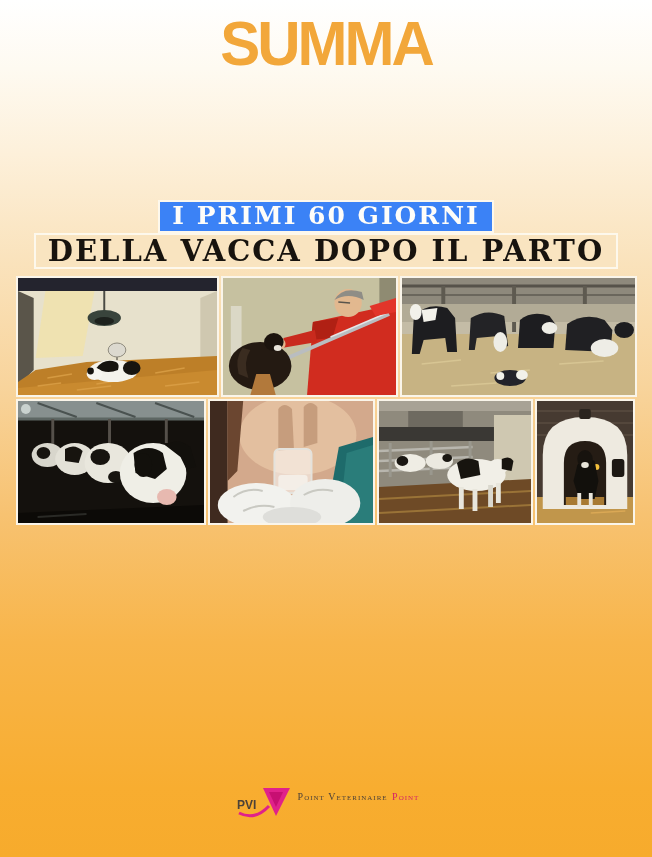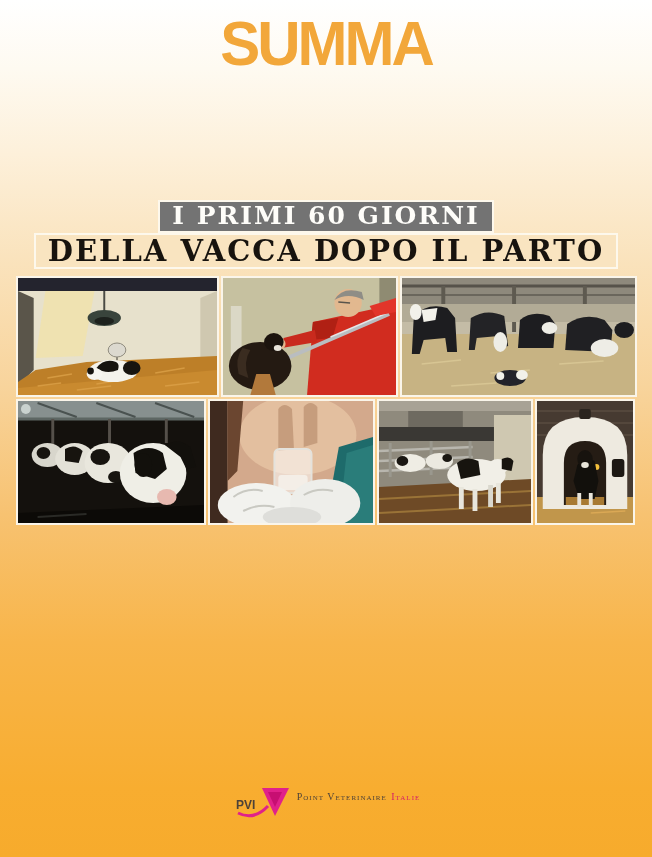--- a/index.html
+++ b/index.html
@@ -34,21 +34,21 @@
     display:flex; flex-direction:column; align-items:center;
   }
   .title-bar {
     font-family:"DejaVu Serif", serif;
     font-weight:bold; text-align:center;
     border:2px solid #fdf8ec;
     padding:1px 12px;
     line-height:1.06;
     white-space:nowrap;
   }
-  .bar-gold  { background:#737373; color:#fefdf9; }
+  .bar-gold  { background:#3b82f6; color:#fefdf9; }
   .bar-cream { background:#f9e4c0; color:#17130e;text-align:right; }
   .bar-s { font-size:25px; letter-spacing:2px; }
   .bar-l { font-size:29px; letter-spacing:2px; }
 
   
   .photo-grid {
     margin:7px auto 0 auto;
     width:621px;
     display:flex; flex-direction:column; gap:2px;
   }
@@ -302,15 +302,15 @@
 
 <footer class="publisher">
   <svg class="pub-mark" viewBox="0 0 58 36">
     <path d="M6,27 Q22,35 36,20" stroke="#e0218a" stroke-width="3" fill="none"></path>
     <polygon points="30,2 57,2 43,30" fill="#e0218a"></polygon>
     <polygon points="36,6 50,6 43,21" fill="#c70f72"></polygon>
     <text x="4" y="23" font-family="Liberation Sans, sans-serif" font-size="12" font-weight="bold" fill="#4d4238">PVI</text>
   </svg>
   <span class="pub-word">
     <span class="pub-name">Point Veterinaire</span>
-    <span class="pub-italie">Italie</span>
+    <span class="pub-italie">Point</span>
   </span>
 </footer>
 
 </body></html>

